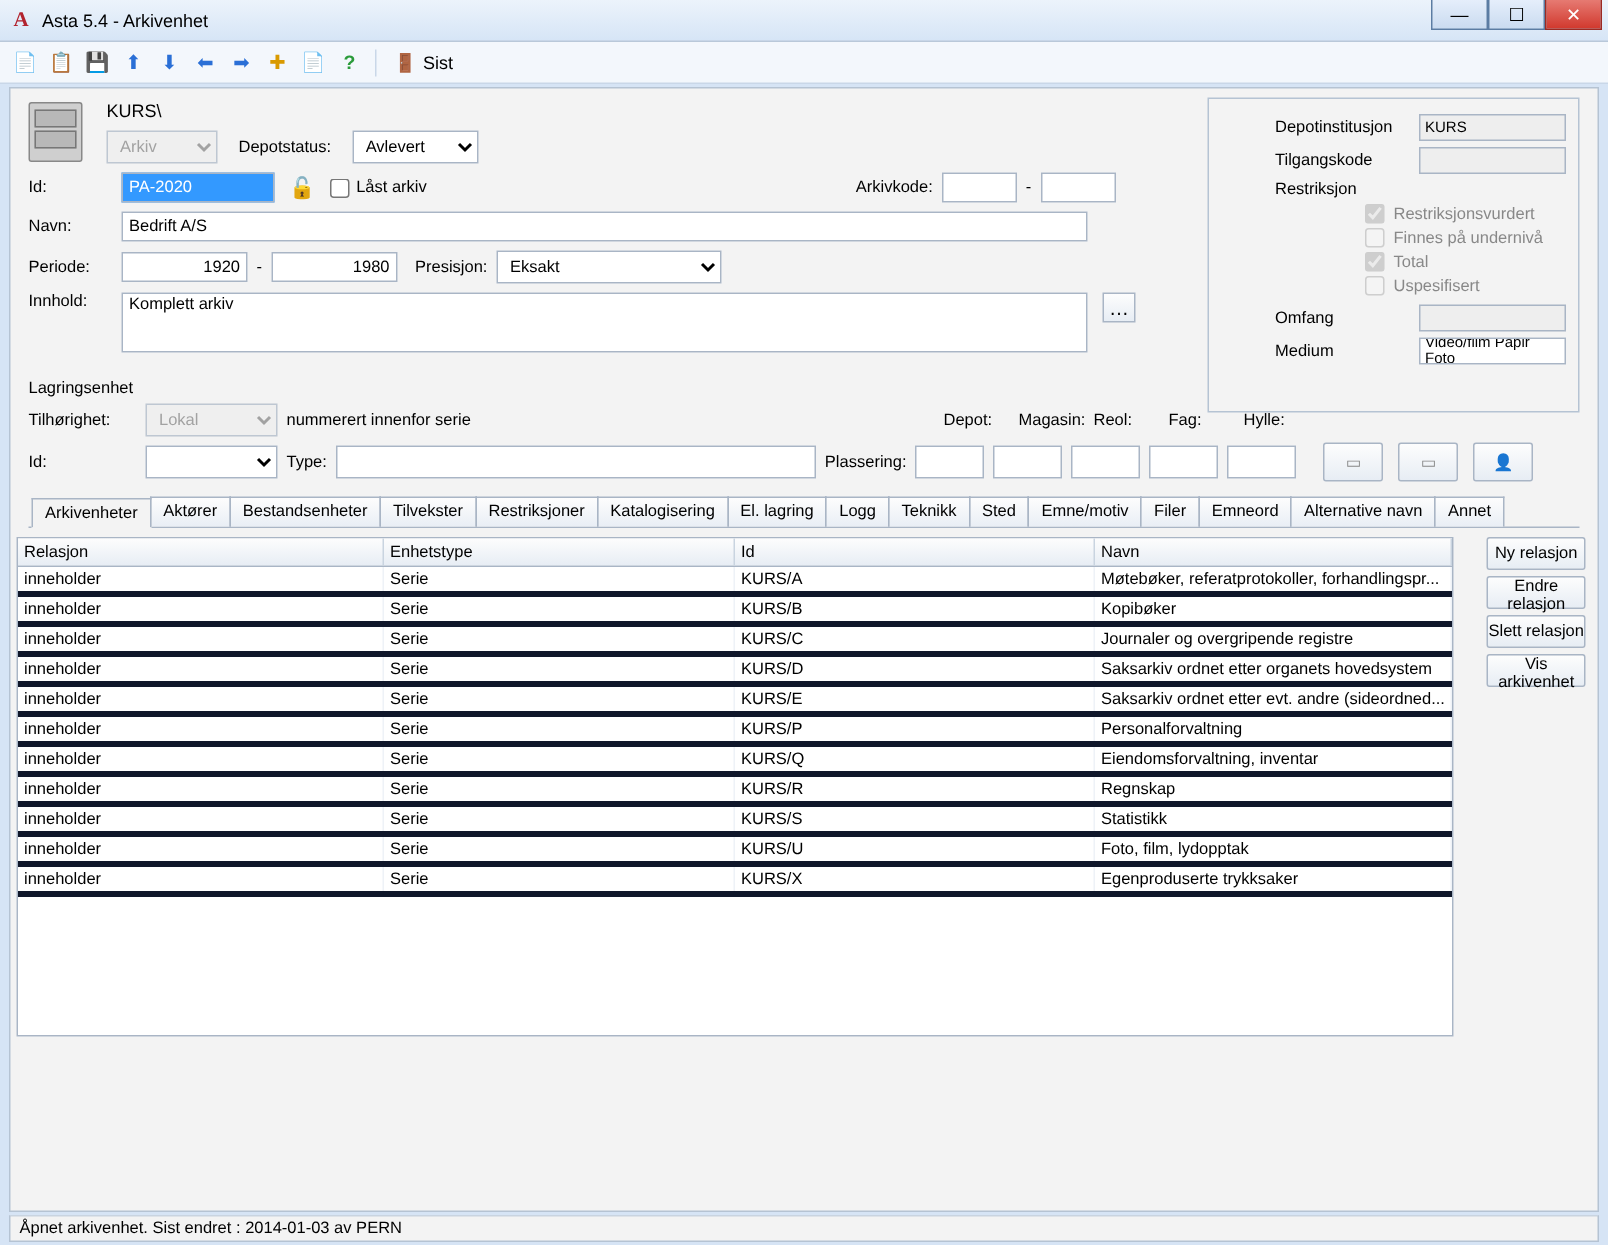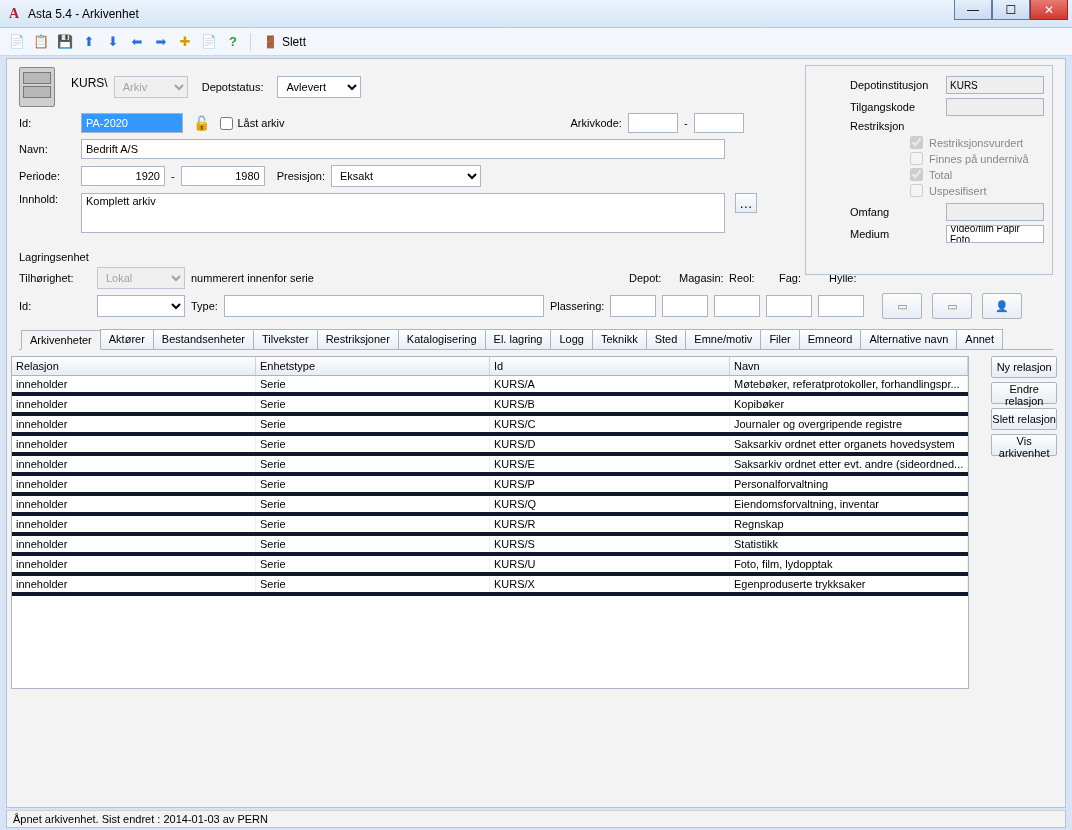--- a/index.html
+++ b/index.html
@@ -140,30 +140,30 @@
   <span class="tb-btn" style="color:#2a6fd6">⬆</span>
   <span class="tb-btn" style="color:#2a6fd6">⬇</span>
   <span class="tb-btn" style="color:#2a6fd6">⬅</span>
   <span class="tb-btn" style="color:#2a6fd6">➡</span>
   <span class="tb-btn" style="color:#d99a00">✚</span>
   <span class="tb-btn" style="color:#999">📄</span>
   <span class="tb-btn" style="color:#2a9b3a;font-weight:bold">?</span>
   <span class="tb-sep"></span>
   <span class="tb-close">
     <span>🚪</span>
-    <span>Slett</span>
+    <span>Sist</span>
   </span>
 </div>
 
 <div class="content">
   <div class="upper">
 
     <div class="row">
       <div class="cabinet-icon"></div>
-      <div style="display:flex;flex-direction:row;gap:6px;">
+      <div style="display:flex;flex-direction:column;gap:6px;">
         <span class="breadcrumb">KURS\</span>
         <div style="display:flex;align-items:center;gap:14px;">
           <select class="arkiv-select" disabled=""><option>Arkiv</option></select>
           <span>Depotstatus:</span>
           <select class="depot-select"><option>Avlevert</option></select>
         </div>
       </div>
     </div>
 
     <div class="row">

